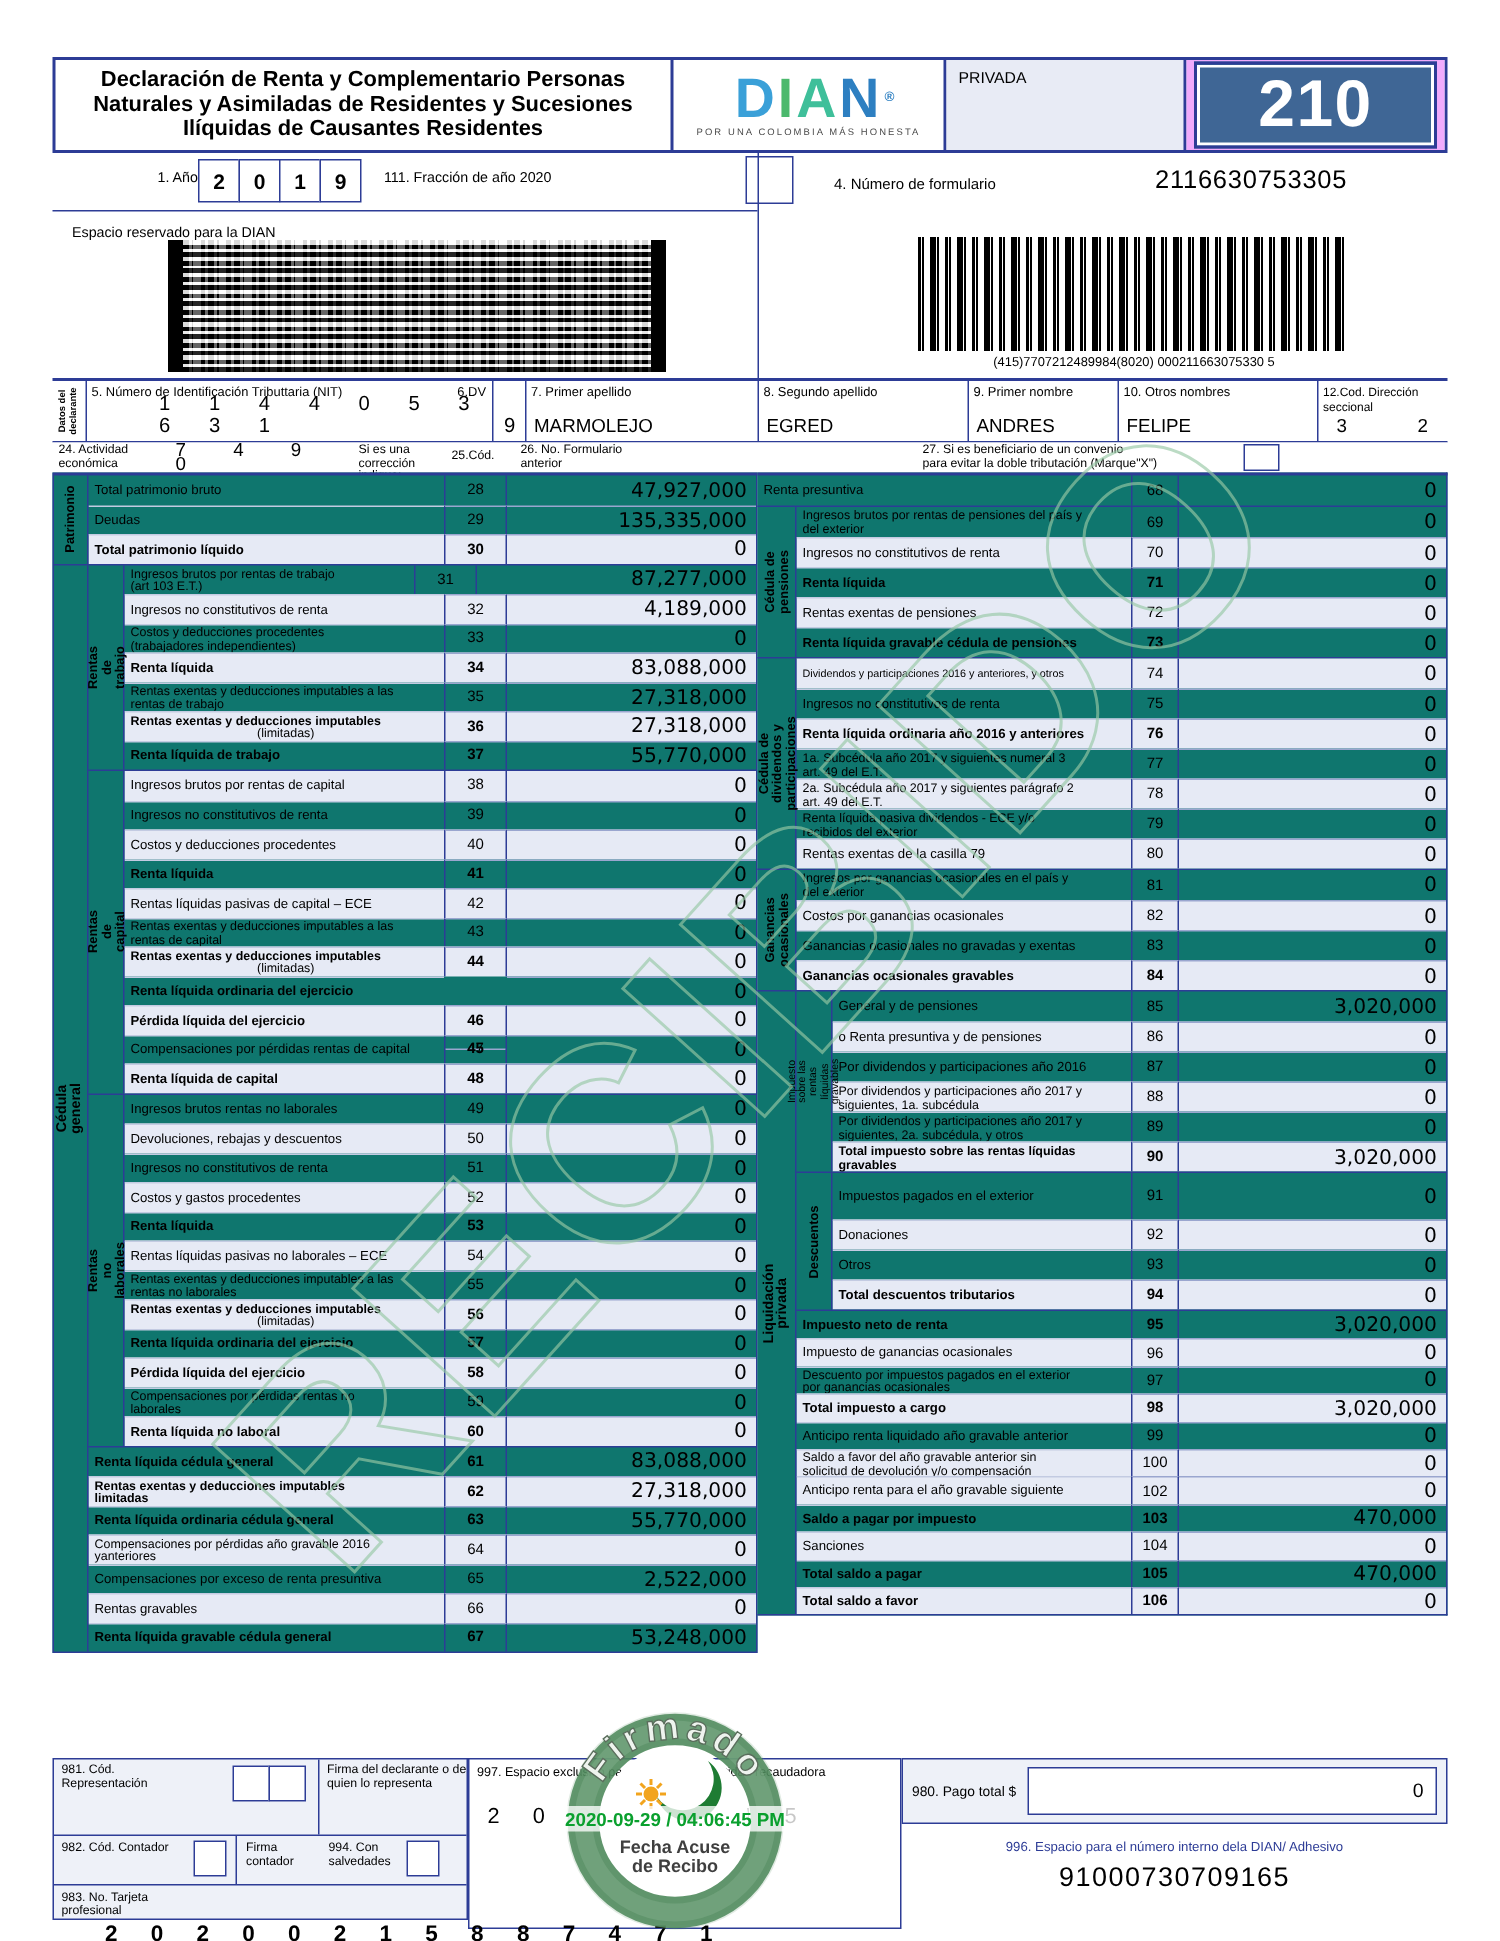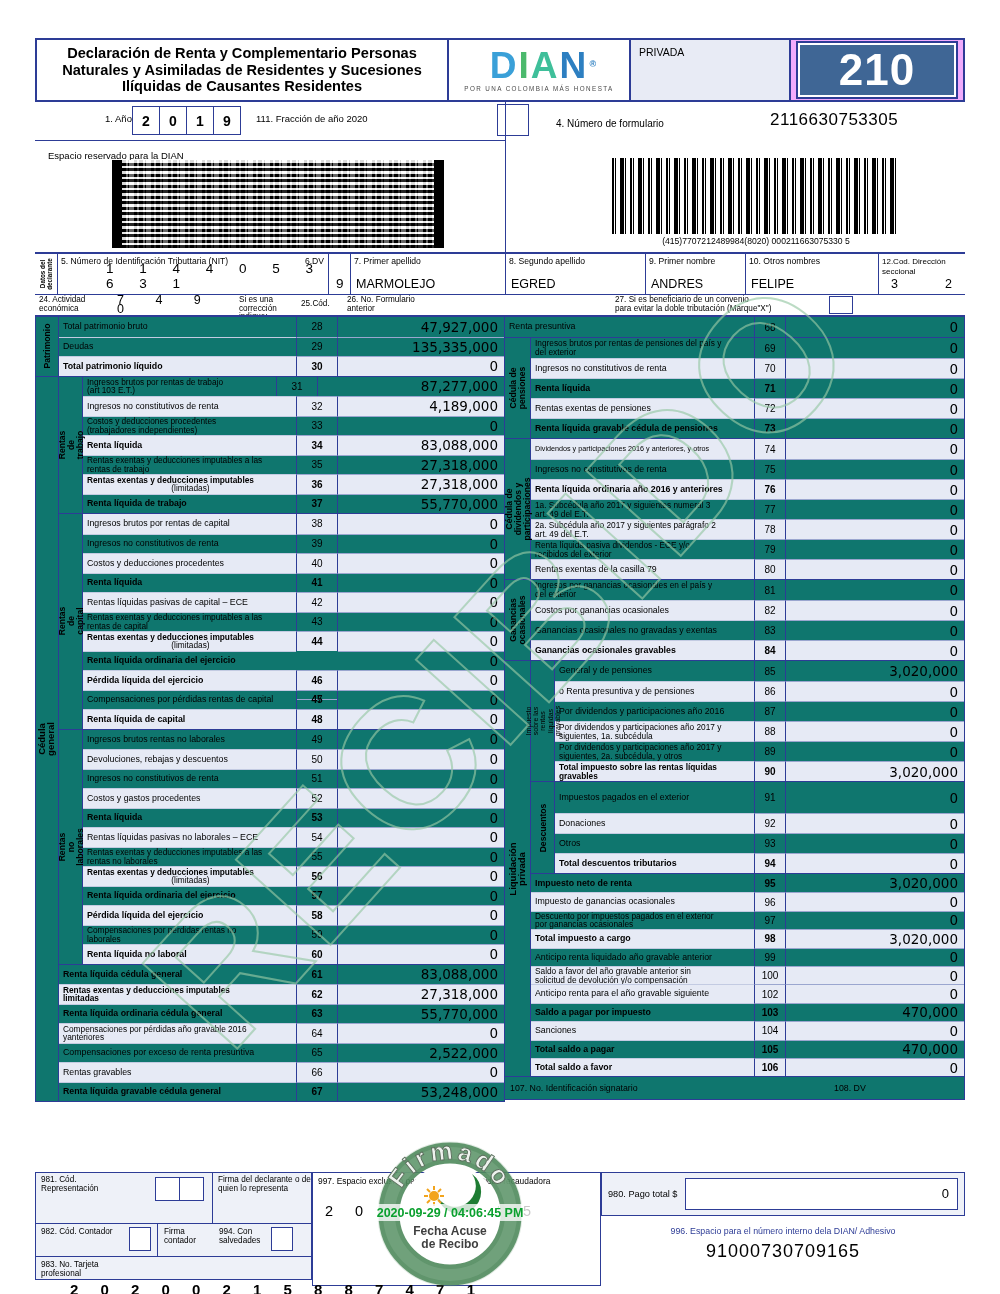--- a/index.html
+++ b/index.html
@@ -840,24 +840,20 @@
                 <div class="lbl">
                   <span>Total saldo a favor</span>
                 </div>
                 <div class="num" style="width: 30px;">106</div>
                 <div class="val" style="width: 172px;">0</div>
               </div>
             </div>
           </div>
         </div>
       </div>
-      <div id="row107">
-        <span class="a">107. No. Identificación signatario</span>
-        <span class="b8">108. DV</span>
-      </div>
     </div>
 
   <div id="watermark" class="abs">RECIBIDO</div>
 
   <div id="f-left" class="fbox">
     <div class="r1">
       <div class="c1" style="white-space:pre-line">981. Cód.
 Representación</div>
       <div class="sqbox"></div>
       <div class="sqbox" style="margin-left:-1px"></div>

